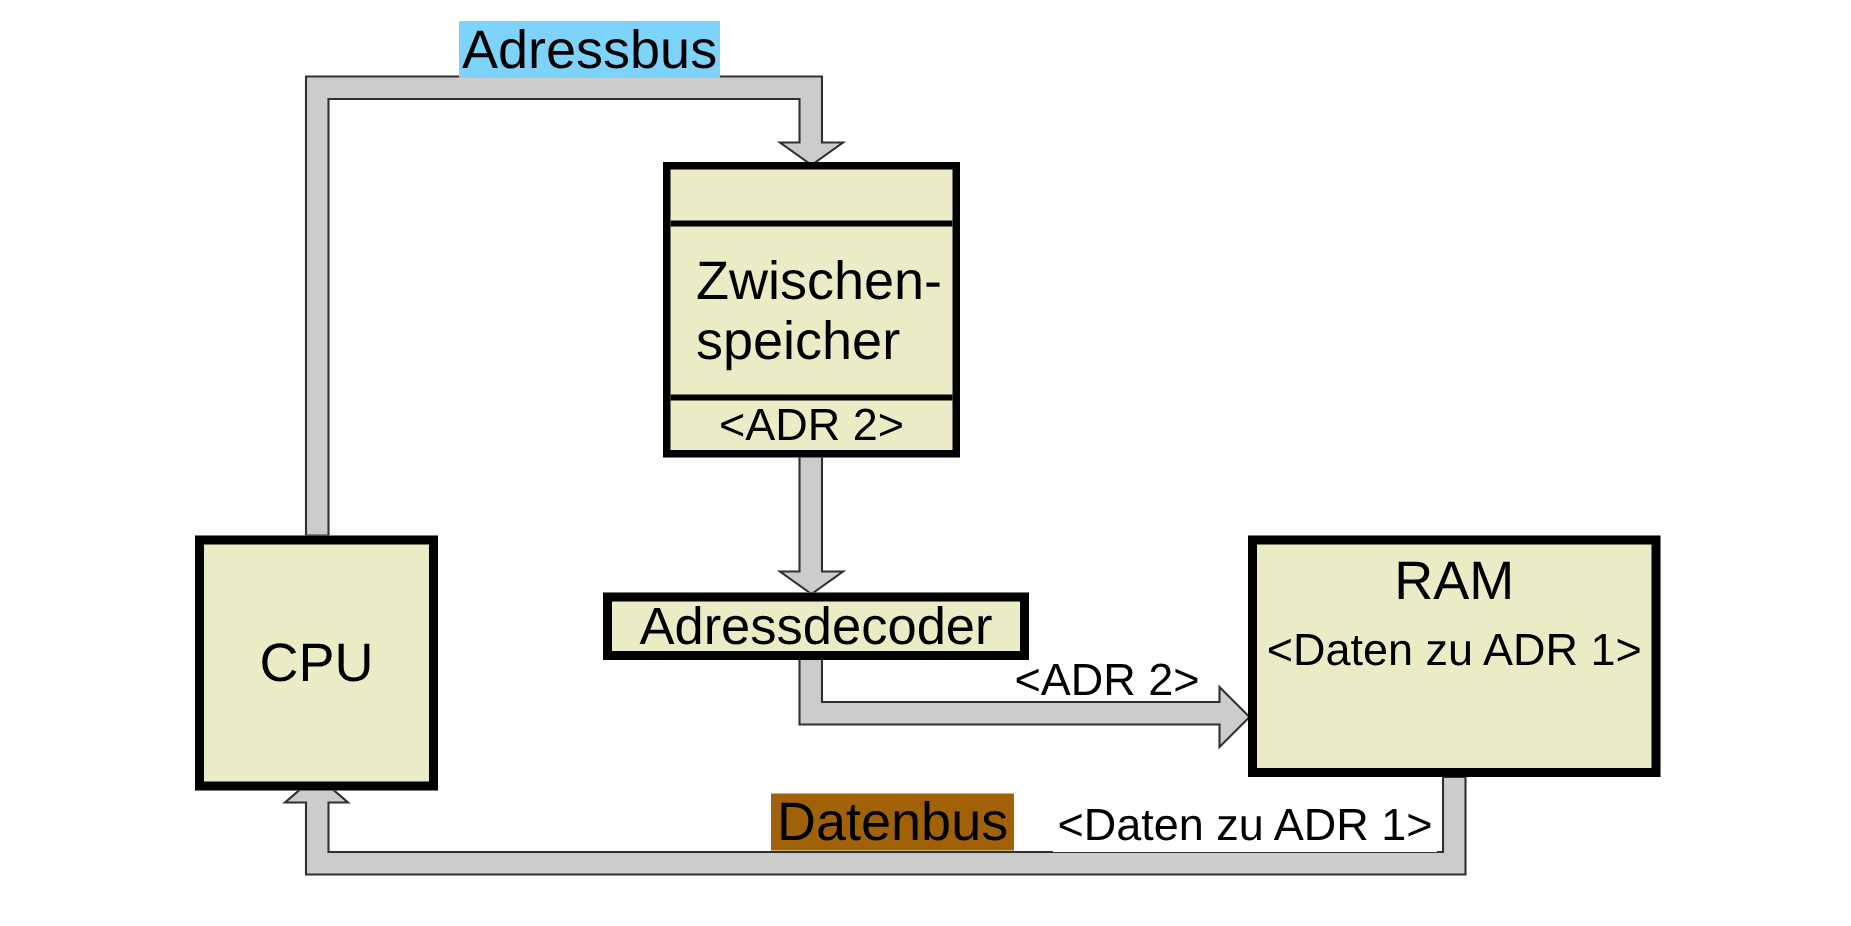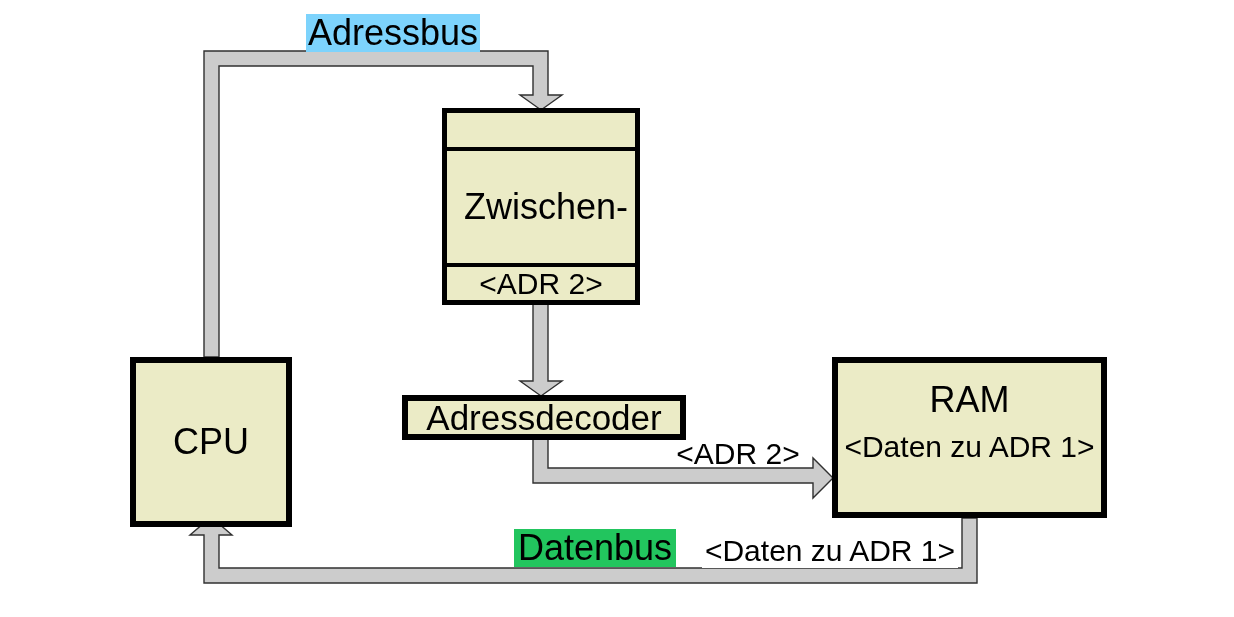--- a/index.html
+++ b/index.html
@@ -29,29 +29,29 @@
   .buf-divider { height: 4px; background: #000000; }
   .buf-main { flex: 1; display: flex; align-items: center;
     padding-left: 17px; font-size: 36px; line-height: 40px; }
   .buf-reg { height: 33px; display: flex; align-items: center;
     justify-content: center; font-size: 30px; }
   .node-decoder { left: 402px; top: 395px; width: 284px; height: 45px;
     display: flex; align-items: center; justify-content: center;
     font-size: 35px; text-align: right; }
   .node-ram { left: 832px; top: 357px; width: 275px; height: 161px;
     display: flex; flex-direction: column; align-items: center;
-    padding-top: 16px; }
+    padding-top: 3px; }
   .ram-title { font-size: 36px; line-height: 42px; }
   .ram-cells { margin-top: 7px; text-align: center; }
   .ram-cell { font-size: 30px; line-height: 37px; white-space: nowrap; }
   .lbl { position: absolute; white-space: nowrap; z-index: 3; }
   .lbl-adressbus { left: 306px; top: 14px; font-size: 36px; line-height: 38px;
     background: #7dd3fc; padding: 0 2px; }
   .lbl-datenbus { left: 514px; top: 529px; font-size: 36px; line-height: 38px;
-    background: #22c55e; padding: 0 4px; }
+    background: #a16207; padding: 0 4px; }
   .lbl-datenbus-value { left: 702px; top: 533px; width: 256px;
     font-size: 30px; line-height: 35px; background: #ffffff;
     text-align: center; }
   .lbl-adr2-arrow { left: 676px; top: 440px; width: 124px;
     font-size: 30px; line-height: 28px; text-align: center; }
   .bus { fill: #cccccc; stroke: #303030; stroke-width: 1.4; }
 </style>
 </head>
 <body>
 
@@ -71,20 +71,21 @@
   <div class="node node-cpu">
     <span>CPU</span>
   </div>
 
   <div class="node node-buffer">
     <div class="buf-slot-top"></div>
     <div class="buf-divider"></div>
     <div class="buf-main">
       <span>
         <span>Zwischen-</span><br>
+        <span>speicher</span>
       </span>
     </div>
     <div class="buf-divider"></div>
     <div class="buf-reg">&lt;ADR 2&gt;</div>
   </div>
 
   <div class="node node-decoder">
     <span>Adressdecoder</span>
   </div>
 

